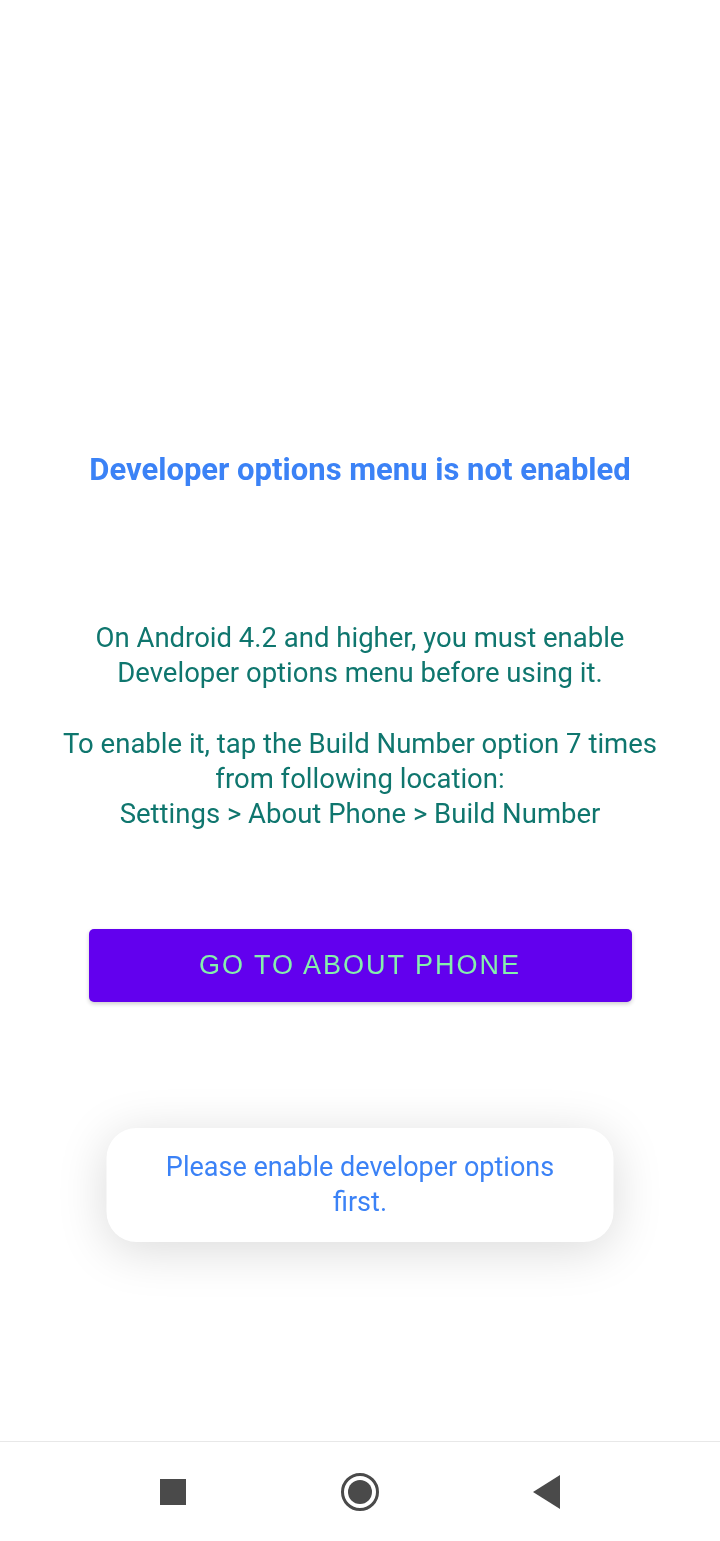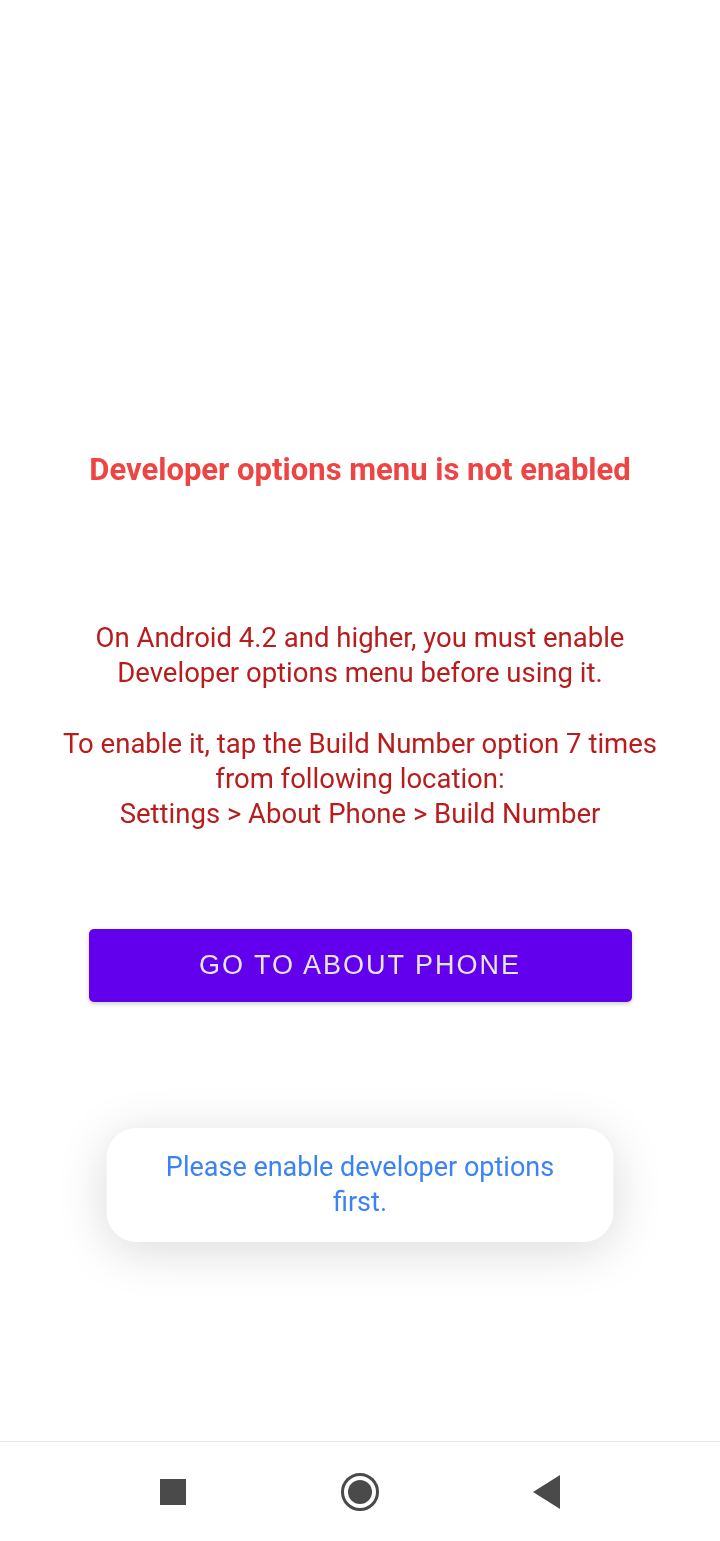--- a/index.html
+++ b/index.html
@@ -16,40 +16,40 @@
       overflow: hidden;
     }
     .content {
       padding: 0 30px;
       display: flex;
       flex-direction: column;
       align-items: center;
       height: 100%;
     }
     .title {
-      color: #ef4444;
+      color: #3b82f6;
       font-size: 31px;
       font-weight: 700;
       text-align: center;
       margin-top: 450px;
       line-height: 1.3;
     }
     .description {
-      color: #b91c1c;
+      color: #0f766e;
       font-size: 27.5px;
       font-weight: 400;
       text-align: center;
       margin-top: 130px;
       line-height: 1.28;
       white-space: pre-line;
       padding: 0 8px;
     }
     .primary-button {
       background: #6200EE;
-      color: #e5e5e5;
+      color: #86efac;
       border: none;
       font-size: 27px;
       font-weight: 500;
       letter-spacing: 2px;
       padding: 21px 0;
       width: 543px;
       margin-top: 98px;
       border-radius: 5px;
       box-shadow: 0 2px 4px rgba(0,0,0,0.2);
       cursor: pointer;

